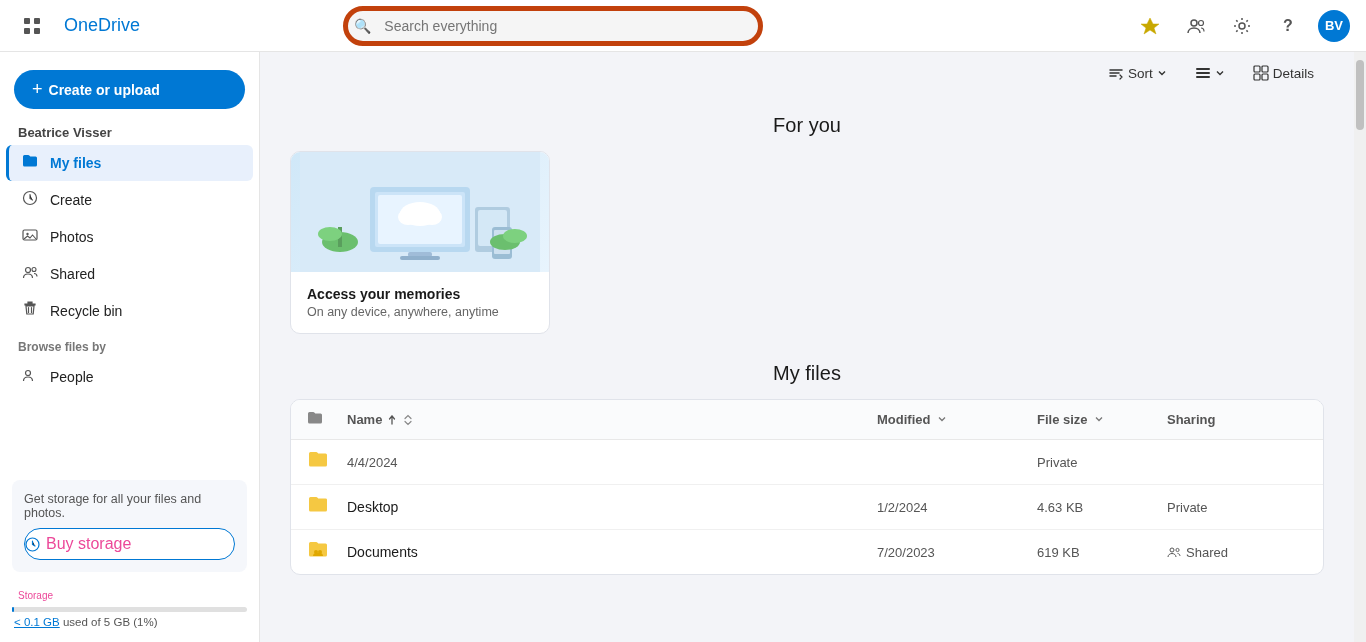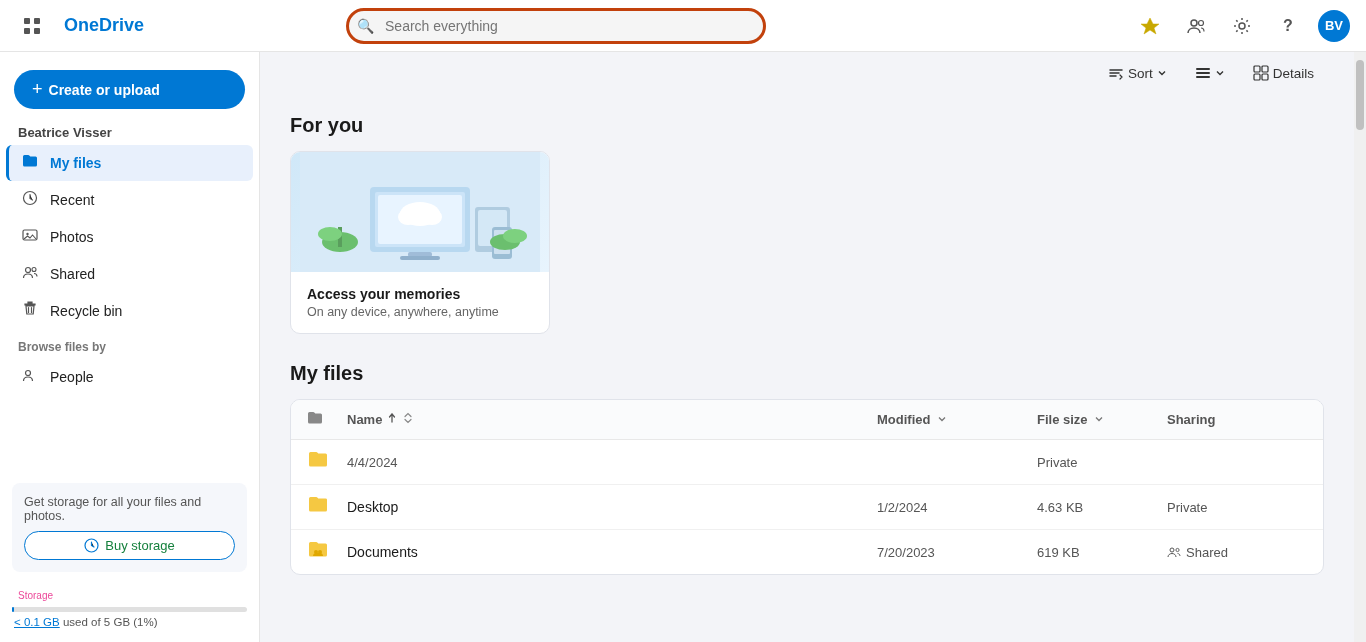--- a/index.html
+++ b/index.html
@@ -1,71 +1,71 @@
 <!DOCTYPE html>
 <html><head>
   <meta charset="utf-8">
   <style>
     * { box-sizing: border-box; margin: 0; padding: 0; }
     body { font-family: 'Segoe UI', Arial, sans-serif; font-size: 14px; background: #f3f4f8; color: #222; display: flex; flex-direction: column; height: 642px; overflow: hidden; }
 
     
     .topbar { background: #fff; display: flex; align-items: center; padding: 0 16px; height: 52px; border-bottom: 1px solid #e5e5e5; gap: 12px; flex-shrink: 0; }
     .topbar-apps-icon { color: #555; font-size: 18px; cursor: pointer; margin-right: 4px; }
-    .topbar-brand { font-size: 18px; font-weight: 700; color: #0078d4; margin-right: 12px; white-space: nowrap; }
+    .topbar-brand { font-size: 18px; font-weight: 400; color: #0078d4; margin-right: 12px; white-space: nowrap; }
     .topbar-search { flex: 1; max-width: 420px; margin: 0 auto; position: relative; }
-    .topbar-search input { width: 100%; padding: 7px 14px 7px 36px; border-radius: 20px; border: 3px solid #c2410c; background: #f5f5f5; font-size: 14px; outline: none; }
+    .topbar-search input { width: 100%; padding: 7px 14px 7px 36px; border-radius: 20px; border: 5px solid #c2410c; background: #f5f5f5; font-size: 14px; outline: none; }
     .search-icon-wrap { position: absolute; left: 11px; top: 50%; transform: translateY(-50%); color: #666; font-size: 14px; }
     .topbar-right { display: flex; align-items: center; gap: 14px; margin-left: auto; }
     .topbar-icon-btn { background: none; border: none; cursor: pointer; color: #444; font-size: 18px; display: flex; align-items: center; justify-content: center; width: 32px; height: 32px; border-radius: 50%; }
     .avatar { width: 32px; height: 32px; border-radius: 50%; background: #0078d4; color: #fff; font-size: 13px; font-weight: 600; display: flex; align-items: center; justify-content: center; cursor: pointer; }
 
     
     .main-layout { display: flex; flex: 1; overflow: hidden; }
 
     
     .sidebar { width: 260px; background: #fff; border-right: 1px solid #e5e5e5; display: flex; flex-direction: column; overflow-y: auto; flex-shrink: 0; padding: 10px 0; }
     .create-btn { margin: 8px 14px 10px 14px; background: #0078d4; color: #fff; border: none; border-radius: 20px; padding: 9px 18px; font-size: 14px; font-weight: 600; cursor: pointer; display: flex; align-items: center; gap: 6px; }
     .create-btn-plus { font-size: 18px; font-weight: 400; }
     .sidebar-user { font-size: 13px; font-weight: 600; color: #444; padding: 6px 18px 4px 18px; }
     .sidebar-nav { list-style: none; padding: 0; }
     .sidebar-nav li { display: flex; align-items: center; gap: 10px; padding: 8px 14px; cursor: pointer; border-radius: 6px; margin: 1px 6px; font-size: 14px; color: #222; }
     .sidebar-nav li.active { background: #e8f0fc; font-weight: 600; color: #0078d4; border-left: 3px solid #0078d4; padding-left: 11px; }
     .sidebar-nav li .nav-icon { font-size: 16px; width: 20px; text-align: center; }
     .sidebar-section { font-size: 12px; font-weight: 600; color: #777; padding: 10px 18px 4px 18px; text-transform: none; letter-spacing: 0; }
     .sidebar-storage-box { margin: 10px 12px; background: #f5f7fb; border-radius: 8px; padding: 12px; font-size: 12px; color: #444; }
     .sidebar-storage-box .storage-msg { margin-bottom: 8px; color: #555; font-size: 12.5px; }
-    .buy-btn { width: 100%; background: #fff; border: 1.5px solid #0078d4; color: #15803d; border-radius: 16px; padding: 6px 0; font-size: 13px; cursor: pointer; display: flex; align-items: center; justify-content: center; gap: 6px; }
+    .buy-btn { width: 100%; background: #fff; border: 1.5px solid #0078d4; color: #ec4899; border-radius: 16px; padding: 6px 0; font-size: 16px; cursor: pointer; display: flex; align-items: center; justify-content: flex-start; gap: 6px; }
     .sidebar-storage-label { font-size: 10px; font-weight: 400; color: #ec4899; padding: 8px 18px 2px 18px; }
     .storage-bar-wrap { margin: 4px 12px 2px 12px; height: 5px; background: #e0e0e0; border-radius: 4px; }
     .storage-bar { height: 5px; background: #0078d4; border-radius: 4px; width: 1%; }
     .storage-usage { font-size: 11.5px; color: #555; padding: 2px 14px 4px 14px; }
     .storage-usage a { color: #0078d4; text-decoration: underline; cursor: pointer; }
 
     
     .content { flex: 1; overflow-y: auto; background: #f3f4f8; padding: 0; }
     .content-inner { padding: 16px 30px; }
     .toolbar-row { display: flex; align-items: center; justify-content: flex-end; gap: 8px; padding: 8px 30px 4px 30px; background: #f3f4f8; }
     .toolbar-btn { background: none; border: none; cursor: pointer; color: #333; font-size: 13.5px; display: flex; align-items: center; gap: 4px; padding: 5px 10px; border-radius: 6px; }
-    .section-title { font-size: 20px; font-weight: 700; color: #1a1a1a; margin-bottom: 14px; margin-top: 8px; }
+    .section-title { font-size: 20px; font-weight: 400; color: #1a1a1a; margin-bottom: 14px; margin-top: 8px; text-align: center; }
 
     
     .for-you-cards { display: flex; gap: 16px; margin-bottom: 28px; }
     .for-you-card { background: #fff; border-radius: 10px; border: 1px solid #e0e3ea; padding: 0; width: 260px; overflow: hidden; cursor: pointer; }
     .card-image { width: 100%; height: 120px; background: linear-gradient(135deg, #d0e8f8 0%, #e8f4fd 100%); display: flex; align-items: center; justify-content: center; position: relative; overflow: hidden; }
     .card-image svg { width: 100%; height: 100%; }
     .card-body { padding: 14px 16px 14px 16px; }
     .card-body-title { font-weight: 600; font-size: 14px; color: #1a1a1a; }
     .card-body-sub { font-size: 12.5px; color: #666; margin-top: 3px; }
 
     
     .files-section { }
     .files-table { background: #fff; border-radius: 10px; border: 1px solid #e0e3ea; overflow: hidden; }
     .files-table-header { display: grid; grid-template-columns: 40px 1fr 160px 130px 140px; align-items: center; padding: 10px 16px; border-bottom: 1px solid #e8e8e8; background: #fafbfc; font-size: 13px; font-weight: 600; color: #555; }
-    .files-table-header .col-name { display: flex; gap: 4px; cursor: pointer; }
+    .files-table-header .col-name { display: flex; align-items: center; gap: 4px; cursor: pointer; }
     .files-row { display: grid; grid-template-columns: 40px 1fr 160px 130px 140px; align-items: center; padding: 9px 16px; border-bottom: 1px solid #f0f0f0; cursor: pointer; }
     .files-row:last-child { border-bottom: none; }
     .file-icon { font-size: 22px; }
     .file-name { font-size: 14px; color: #1a1a1a; }
     .file-modified { font-size: 13px; color: #555; }
     .file-size { font-size: 13px; color: #555; }
     .file-sharing { font-size: 13px; color: #555; display: flex; align-items: center; gap: 5px; }
   </style>
 </head>
 <body>
@@ -130,21 +130,21 @@
         </span>
         <span>My files</span>
       </li>
       <li>
         <span class="nav-icon">
           <svg width="16" height="16" viewBox="0 0 16 16">
               <circle cx="8" cy="8" r="6.5" fill="none" stroke="#555" stroke-width="1.2"></circle>
               <path d="M8 4.5v4l2.5 1.5" stroke="#555" stroke-width="1.2" stroke-linecap="round"></path>
             </svg>
         </span>
-        <span>Recent</span>
+        <span>Create</span>
       </li>
       <li>
         <span class="nav-icon">
           <svg width="16" height="16" viewBox="0 0 16 16">
               <rect x="1" y="3" width="14" height="10" rx="1.5" fill="none" stroke="#555" stroke-width="1.2"></rect>
               <circle cx="5.5" cy="7" r="1.2" fill="#555"></circle>
               <path d="M2 12l3.5-3 2.5 2 2.5-3L14 12" fill="none" stroke="#555" stroke-width="1.1"></path>
             </svg>
         </span>
         <span>Photos</span>

